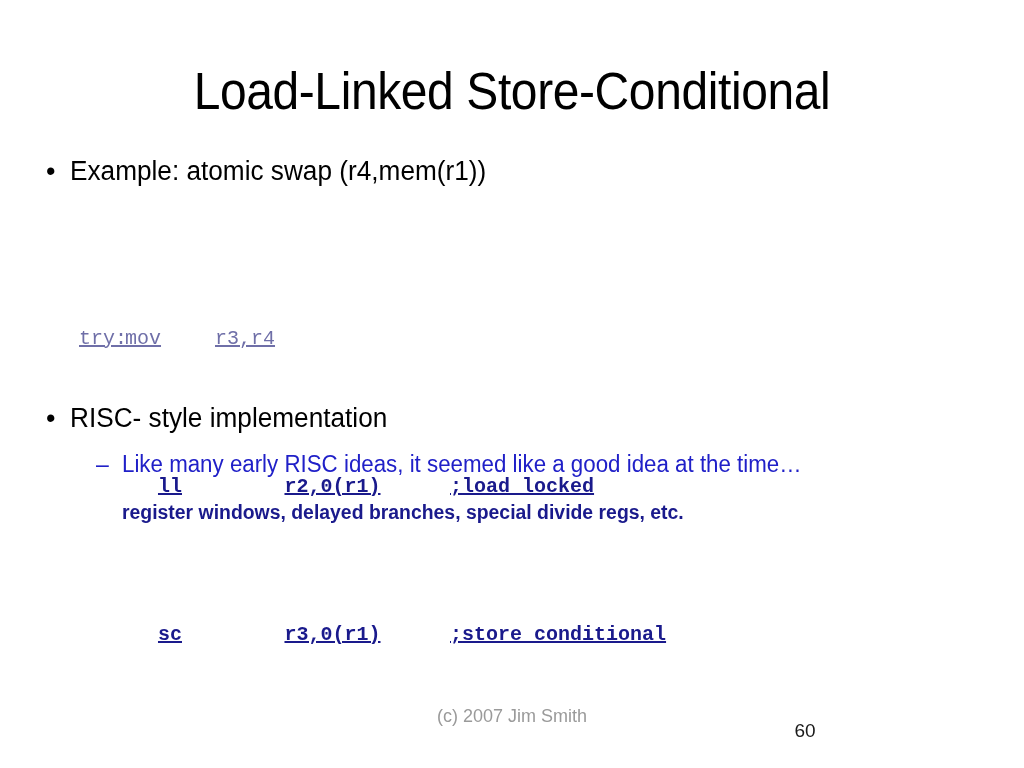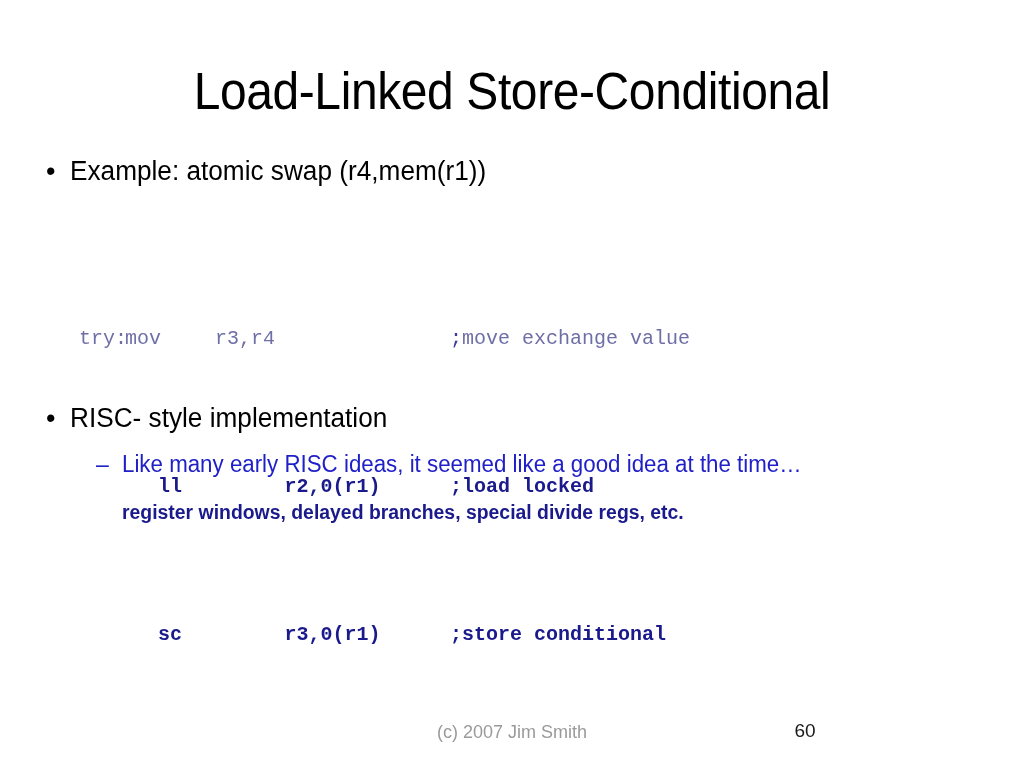--- a/index.html
+++ b/index.html
@@ -77,20 +77,21 @@
     font-family: "Liberation Mono", "DejaVu Sans Mono", monospace;
     font-size: 20px;
     line-height: 37px;
     white-space: pre;
   }
 
   .code-line {
     display: flex;
     align-items: baseline;
     height: 37px;
+    text-decoration: underline;
   }
 
   .col-label {
     flex: 0 0 auto;
     width: 46px;
   }
   .col-mnem {
     flex: 0 0 auto;
     width: 90px;
   }
@@ -157,21 +158,21 @@
     font-weight: 700;
     transform: scaleX(0.97);
     transform-origin: left top;
     white-space: nowrap;
   }
 
   
   #footer-copyright {
     position: absolute;
     left: 0;
-    top: 720px;
+    top: 704px;
     width: 1024px;
     text-align: center;
     font-size: 18px;
     line-height: 24px;
     color: #9a9a9a;
     font-weight: 400;
   }
 
   #footer-pagenum {
     position: absolute;
@@ -196,21 +197,20 @@
     <span class="bullet-dot">•</span>
     <span class="bullet-text">Example: atomic swap (r4,mem(r1))</span>
   </div>
 
   <div id="code-block">
 
     <div class="code-line dim">
       <span class="col-label">try:</span>
       <span class="col-mnem">mov</span>
       <span class="col-ops">r3,r4</span>
-      <span class="col-comment"><span class="semi">;</span><span>move exchange value</span></span>
     </div>
 
     <div class="code-line strong">
       <span class="col-label"></span>
       <span class="col-mnem">ll</span>
       <span class="col-ops">r2,0(r1)</span>
       <span class="col-comment"><span class="semi">;</span><span>load locked</span></span>
     </div>
 
     <div class="code-line strong">

